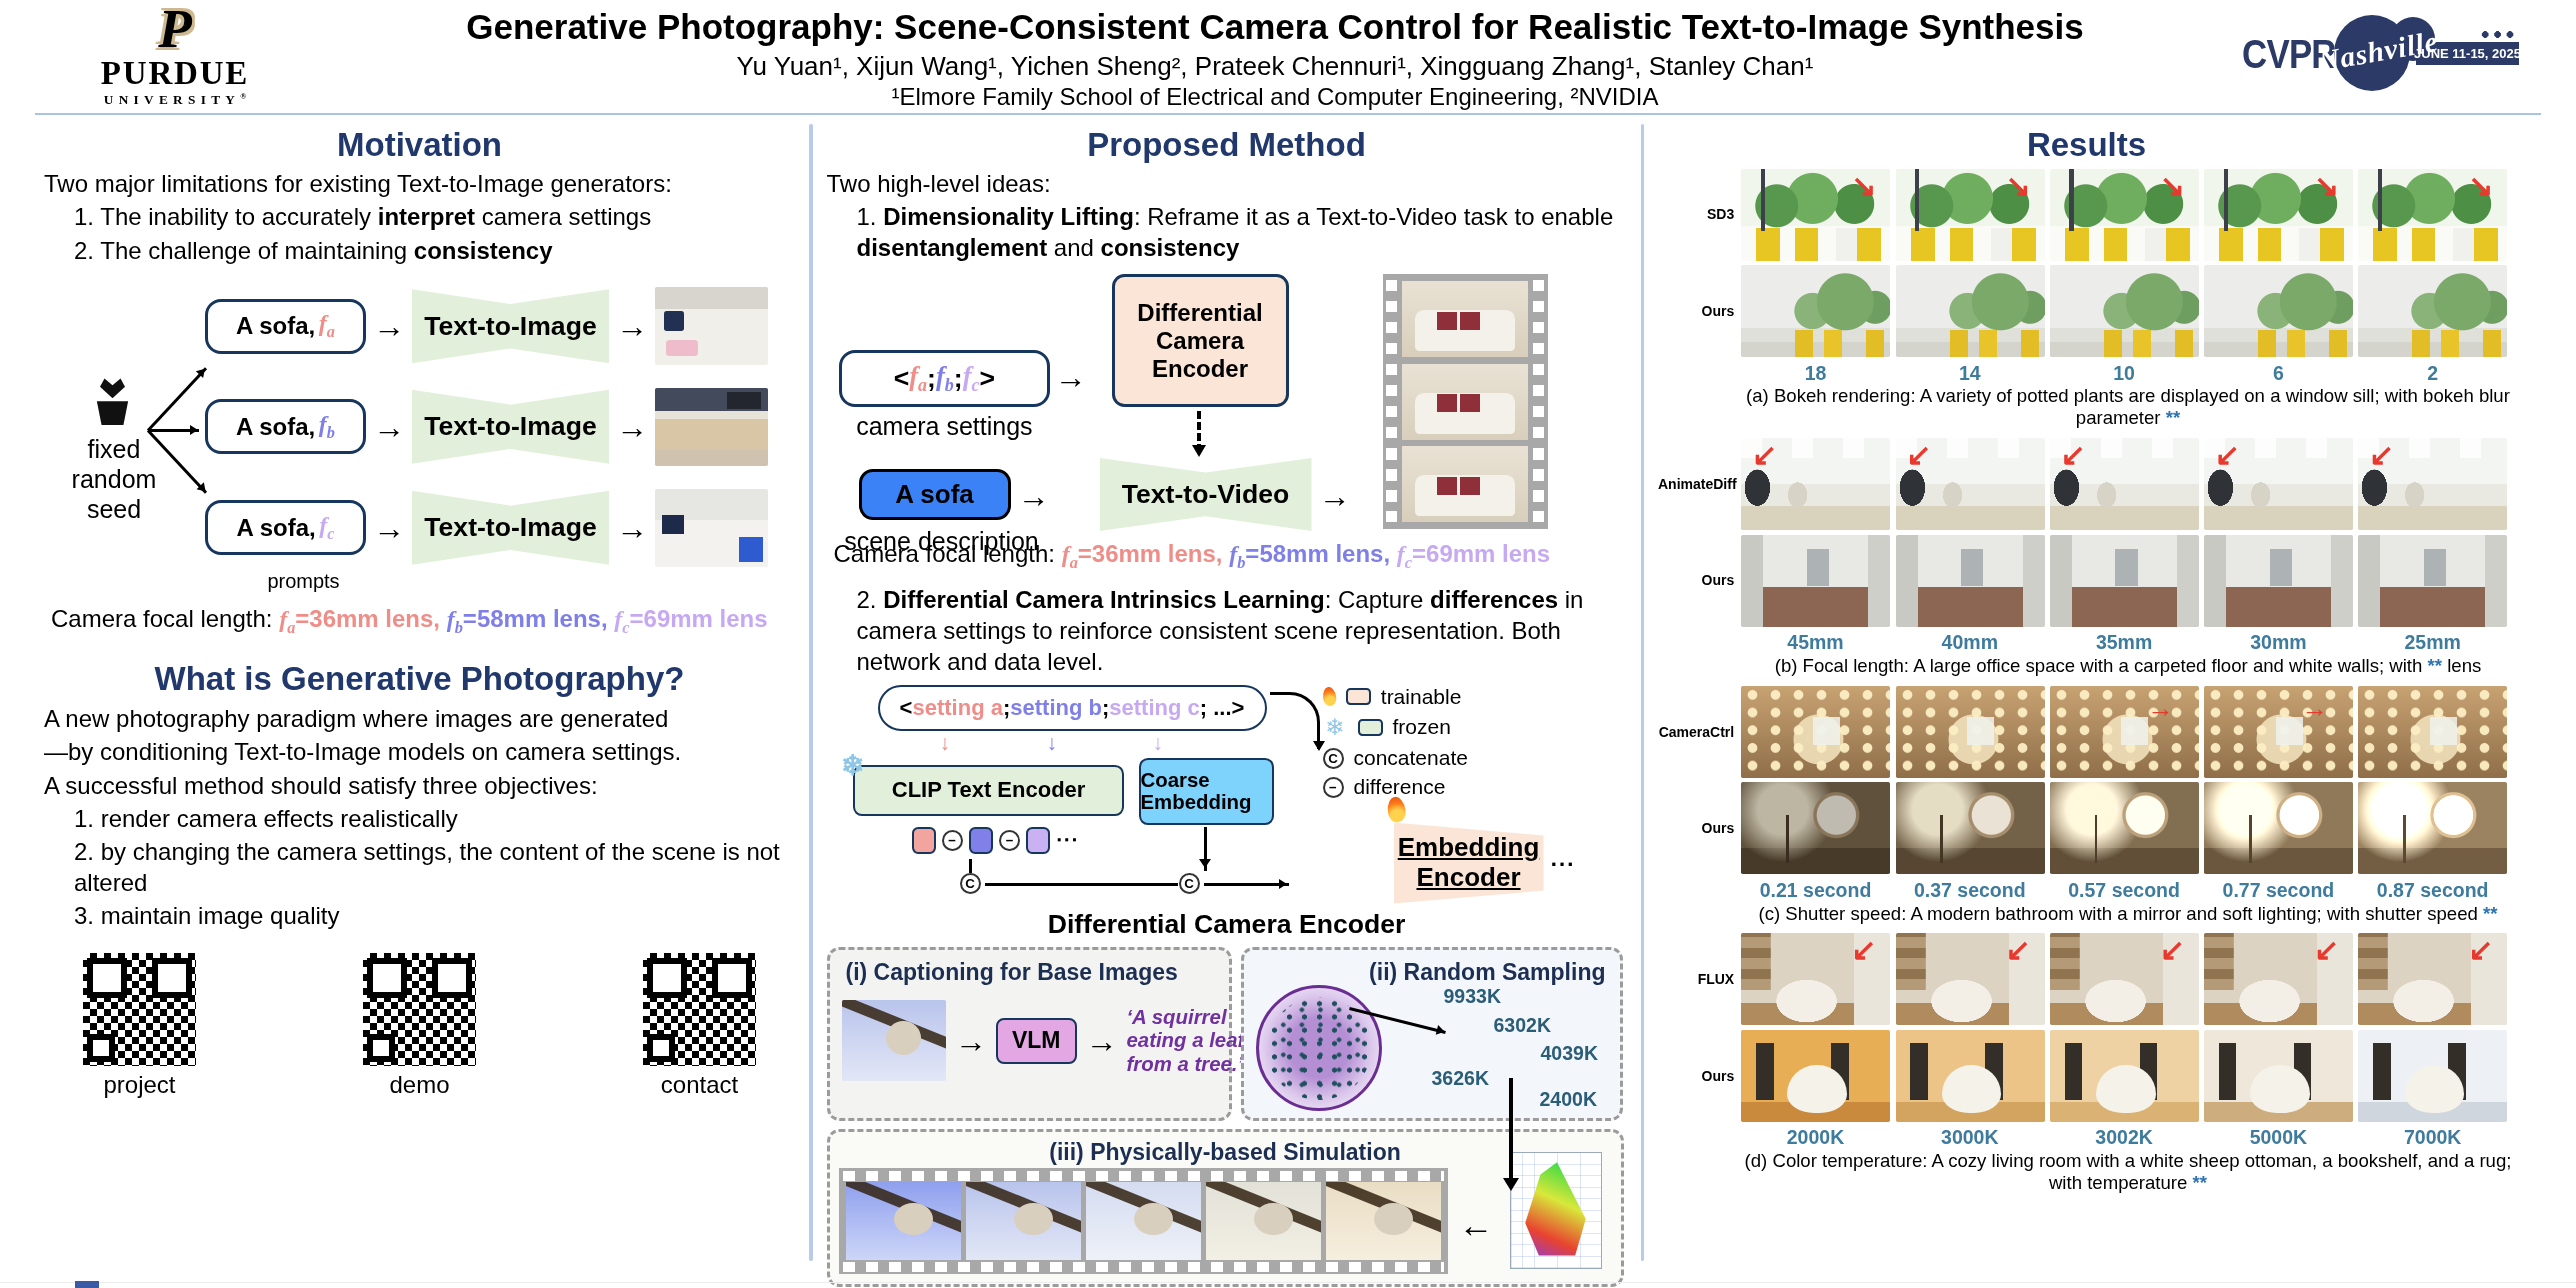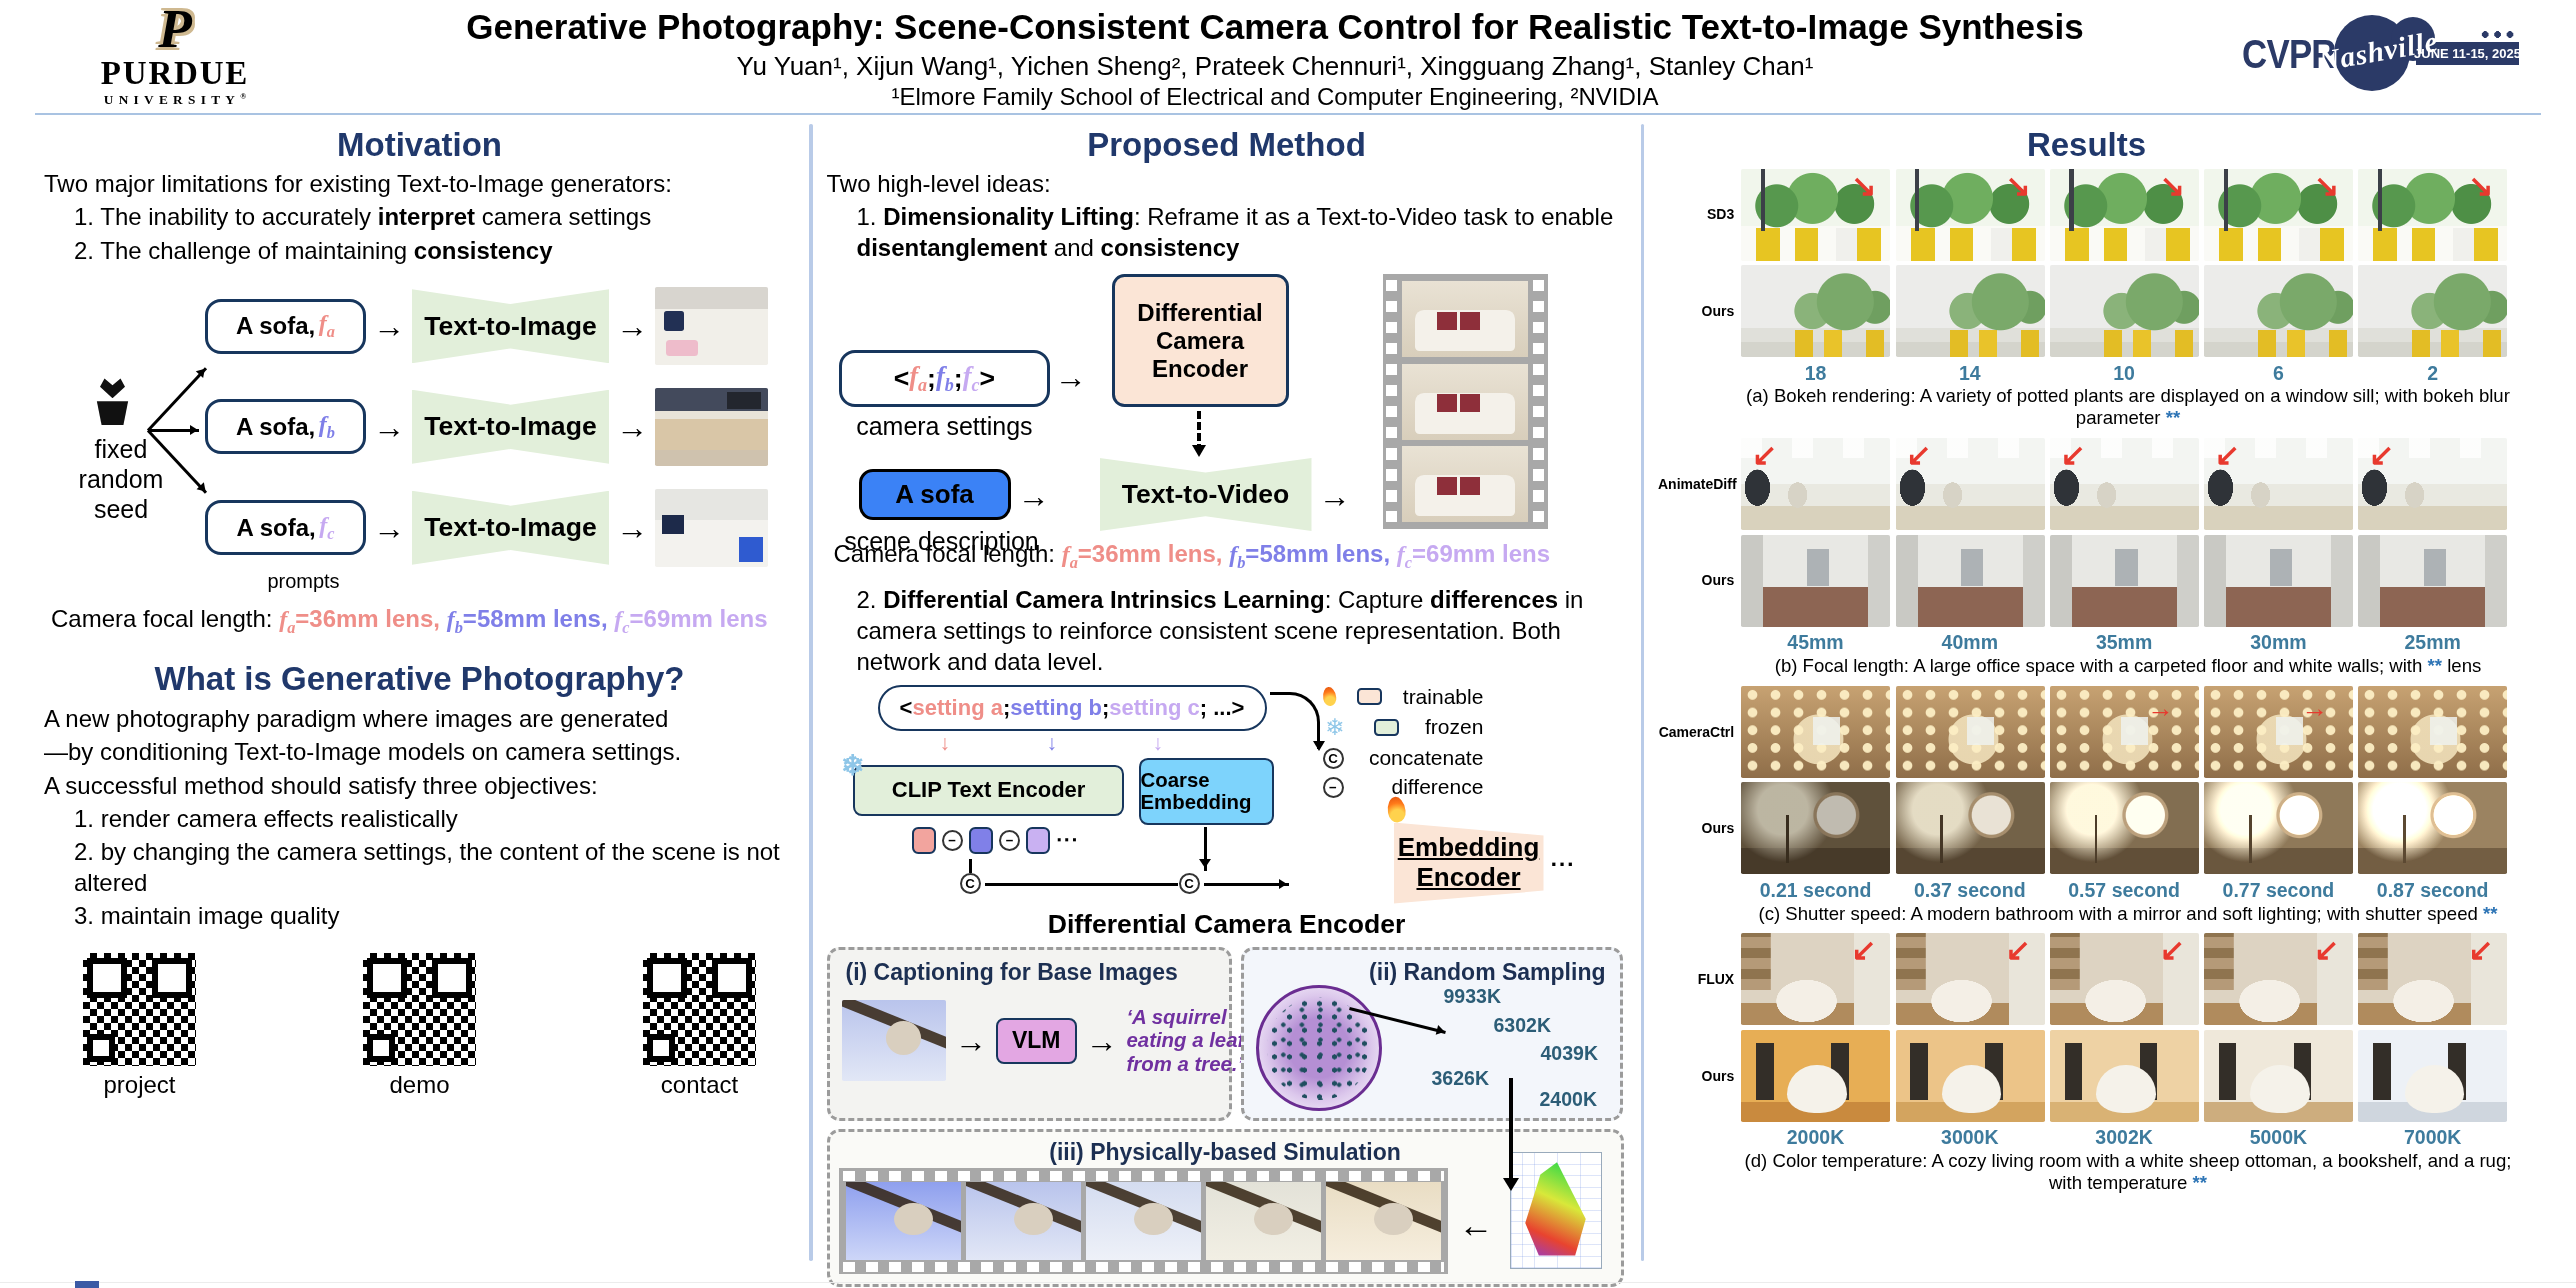--- a/index.html
+++ b/index.html
@@ -49,21 +49,21 @@
   .c-a { color:#ef8e88; } .c-b { color:#7f7fe8; } .c-c { color:#c6a9f1; }
   .bold { font-weight:700; }
 
   
   .motiv-diagram { position:relative; height:326px; margin-top:7px; }
   .seed { position:absolute; left:48px; top:104px; width:41px; height:48px; }
   .seed::after { content:""; position:absolute; bottom:0; left:3.5px; width:34px; height:24px; background:#111;
     clip-path:polygon(4% 0,96% 0,82% 100%,18% 100%); }
   .seed::before { content:""; position:absolute; top:0; left:8px; width:25px; height:21px; background:#111;
     clip-path:polygon(50% 100%, 0 45%, 18% 6%, 50% 38%, 82% 6%, 100% 45%); }
-  .seed-label { position:absolute; left:21px; top:161px; width:112px; text-align:center; font-size:25px; line-height:1.2; }
+  .seed-label { position:absolute; left:14px; top:161px; width:112px; text-align:center; font-size:25px; line-height:1.2; }
   .fanline { position:absolute; left:104px; top:156px; border-top:3.1px solid #000; transform-origin:left center; }
   .fanline::after { content:""; position:absolute; right:-3.5px; top:-7px; border:5.3px solid transparent; border-left:8.9px solid #000; }
   .fan1 { width:85px; transform:rotate(-47deg); }
   .fan2 { width:51px; }
   .fan3 { width:85px; transform:rotate(47deg); }
   .motiv-row { position:absolute; left:161px; display:flex; align-items:center; gap:7px; height:81px; }
   .mr1 { top:12.4px; } .mr2 { top:113px; } .mr3 { top:214px; }
   .prompt-box { width:161px; height:55px; border:3.1px solid #17365d; border-radius:16px; background:#fff;
     display:flex; align-items:center; justify-content:center; font-size:24px; font-weight:600; gap:3.5px; }
   .flow-arrow { font-size:32px; font-weight:700; line-height:1; }
@@ -137,21 +137,21 @@
   .stub { position:absolute; left:142px; top:174px; height:14px; border-left:3.1px solid #000; }
   .cc1 { position:absolute; left:133px; top:188px; }
   .cc2 { position:absolute; left:352px; top:188px; }
   .hline { position:absolute; top:198px; border-top:3.1px solid #000; }
   .hl1 { left:158px; width:193px; }
   .hl2 { left:377px; width:85px; }
   .hl2::after { content:""; position:absolute; right:-3.5px; top:-7px; border:5.3px solid transparent; border-left:8.9px solid #000; }
   .coarse-drop { position:absolute; left:377px; top:142px; height:44px; border-left:3.1px solid #000; }
   .coarse-drop::after { content:""; position:absolute; left:-8px; bottom:-3.5px; border:6.2px solid transparent; border-top:9.7px solid #000; }
   .legend { position:absolute; left:496px; top:0; }
-  .leg-row { display:flex; align-items:center; gap:21px; margin-bottom:5.3px; font-size:21px;justify-content:space-between; }
+  .leg-row { display:flex; align-items:center; gap:10px; margin-bottom:5.3px; font-size:21px; }
   .sw { width:25px; height:17.7px; border:2.2px solid #17365d; border-radius:4.4px; }
   .sw-peach { background:#fbe5d6; } .sw-green { background:#e2efda; }
   .flame { width:13.3px; height:18.6px; background:radial-gradient(circle at 50% 78%, #ffd24d 0 32%, #ff7a1a 62%, #e2510f);
     border-radius:50% 50% 50% 50%/58% 58% 42% 42%; transform:rotate(-8deg); }
   .leg-snow { color:#8ec6e8; font-size:23px; width:25px; text-align:center; }
   .embed { position:absolute; left:567px; top:138px; width:150px; height:81px; background:#fbe5d6;
     clip-path:polygon(0 0, 100% 16%, 100% 84%, 0 100%); display:flex; align-items:center; justify-content:center;
     text-align:center; font-size:26px; font-weight:800; line-height:1.15;text-decoration:underline; }
   .embed-flame { position:absolute; left:563px; top:115px; transform:scale(1.35) rotate(-8deg); }
   .out-dots { position:absolute; left:724px; top:166px; font-size:23px; font-weight:800; letter-spacing:1.8px; }

